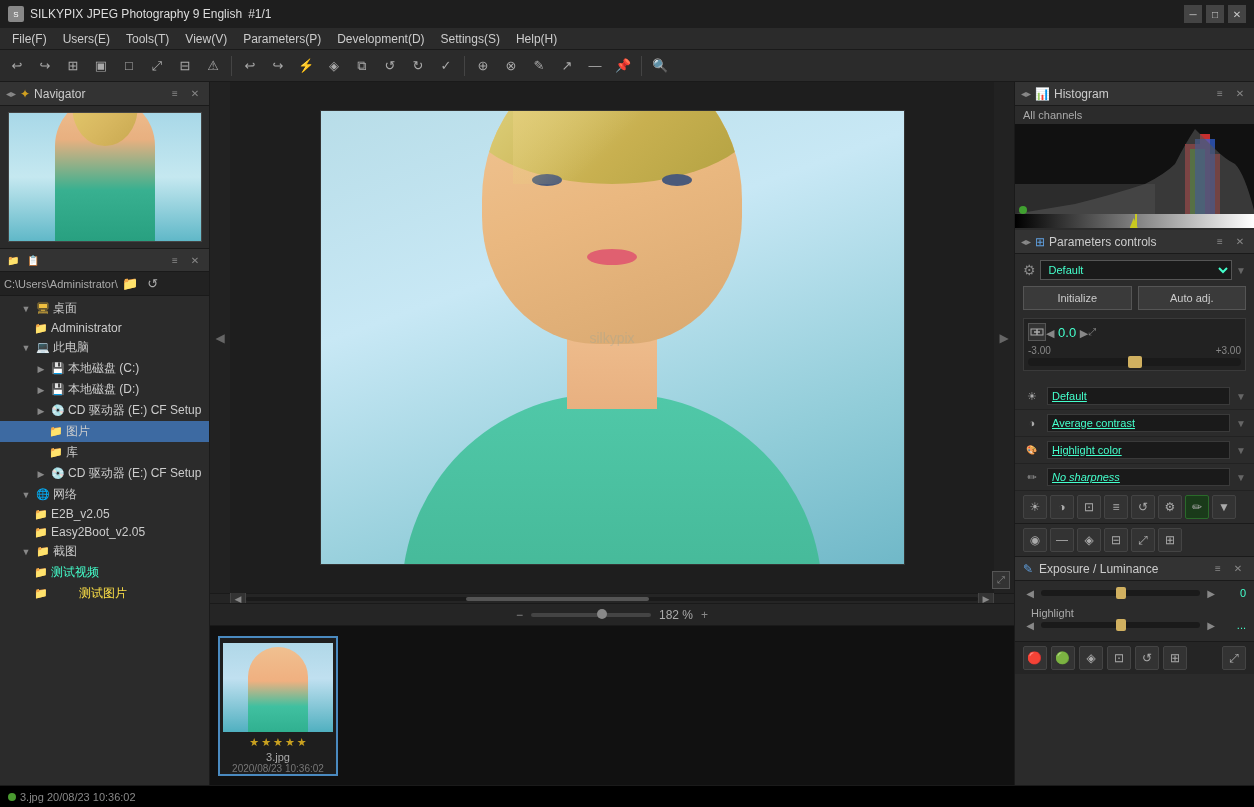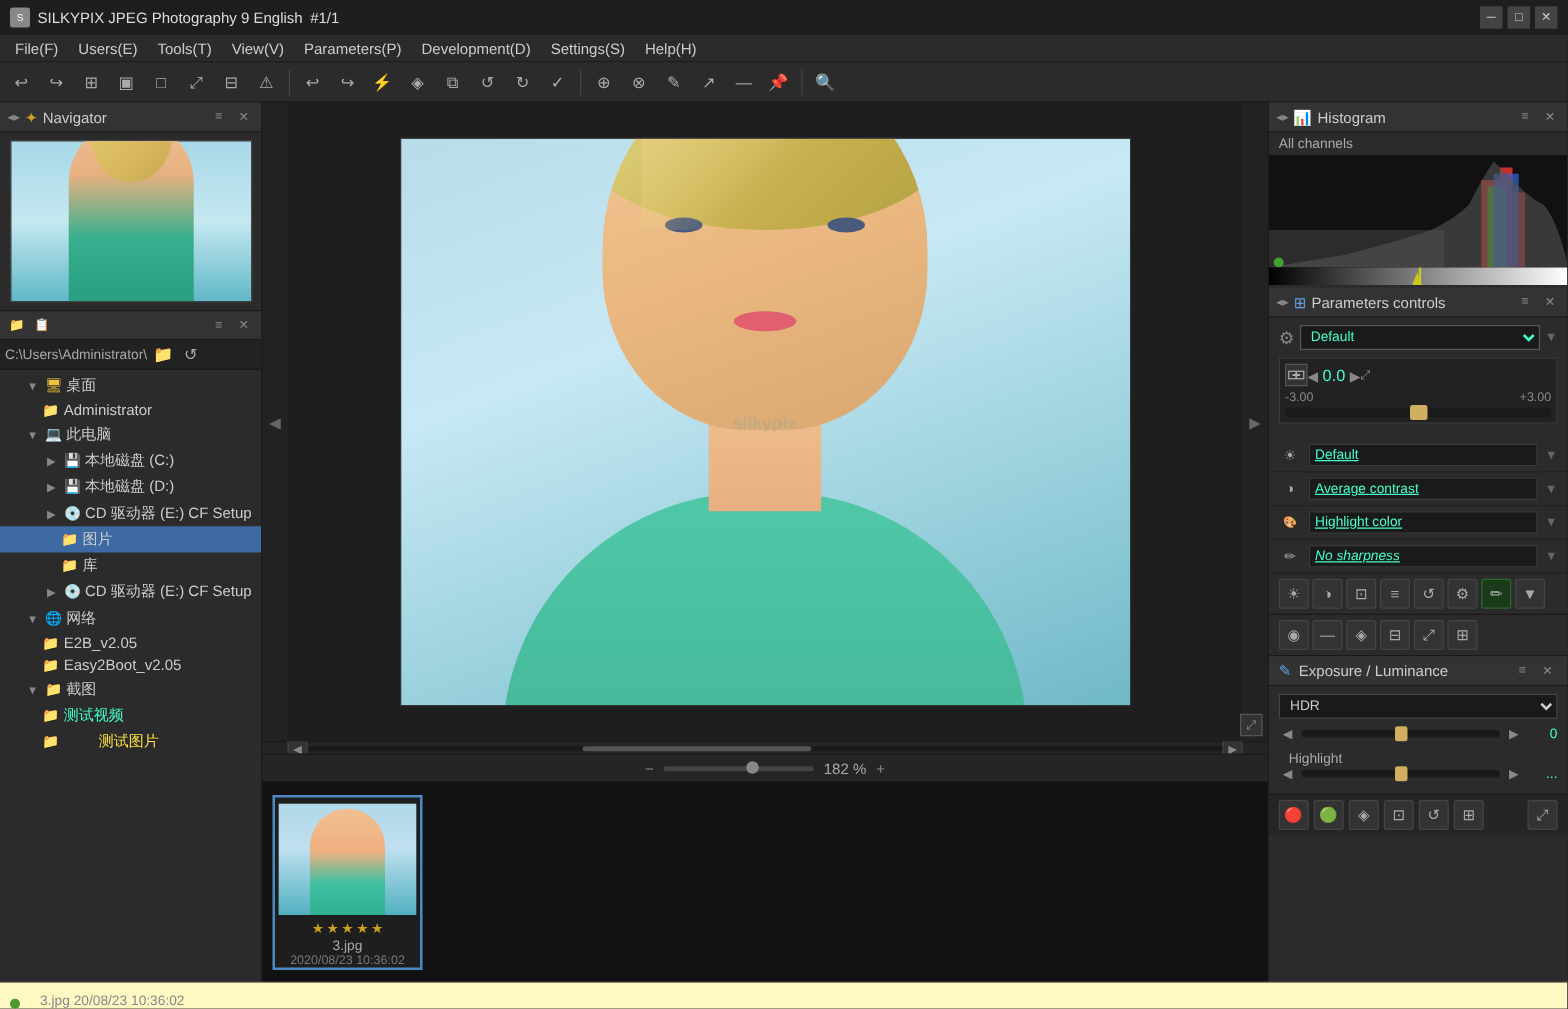--- a/index.html
+++ b/index.html
@@ -599,49 +599,49 @@
     }
     .param-label {
       font-size: 11px;
       color: #aaa;
       padding: 4px 8px 0;
     }
 
     
     .status-bar {
       height: 22px;
-      background: #fef9c3;
+      background: #000000;
       border-top: 1px solid #1a1a1a;
       display: flex;
-      align-items: flex-end;
+      align-items: center;
       padding: 0 8px;
       font-size: 11px;
       color: #888;
-      gap: 16px;
+      gap: 4px;
     }
     .status-dot {
       width: 8px;
       height: 8px;
       background: #4a9a30;
       border-radius: 50%;
     }
 
     
     ::-webkit-scrollbar { width: 6px; height: 6px; }
     ::-webkit-scrollbar-track { background: #1a1a1a; }
     ::-webkit-scrollbar-thumb { background: #555; border-radius: 3px; }
 
     .watermark {
       position: absolute;
       top: 50%;
       left: 50%;
       transform: translate(-50%, -50%);
       color: rgba(150,200,220,0.15);
       font-size: 16px;
-      font-weight: bold;
+      font-weight: normal;
       pointer-events: none;
     }
 
     .arrow-nav {
       position: absolute;
       top: 0;
       bottom: 0;
       width: 20px;
       background: #222;
       display: flex;
@@ -1014,20 +1014,24 @@
     <div class="params-controls-body">
 
       <div class="preset-row">
         <span class="gear-icon">⚙</span>
         <select class="preset-select">
           <option>Default</option>
         </select>
         <span style="color:#666;font-size:10px;">▼</span>
       </div>
 
+      <div class="btn-row">
+        <button class="ctrl-btn">Initialize</button>
+        <button class="ctrl-btn">Auto adj.</button>
+      </div>
 
       <div class="ev-control">
         <div class="ev-header">
           <div style="display:flex;align-items:center;gap:4px;">
             <div class="ev-icon">
               <svg width="14" height="14" viewBox="0 0 14 14">
                 <rect x="1" y="4" width="12" height="6" fill="none" stroke="#aaa" stroke-width="1"></rect>
                 <line x1="4" y1="7" x2="10" y2="7" stroke="#aaa" stroke-width="1.5"></line>
                 <line x1="7" y1="4" x2="7" y2="10" stroke="#aaa" stroke-width="1.5"></line>
               </svg>
@@ -1097,25 +1101,20 @@
         <span>Exposure / Luminance</span>
       </div>
       <div class="panel-header-icons">
         <span class="panel-icon-btn">≡</span>
         <span class="panel-icon-btn">✕</span>
       </div>
     </div>
 
     <div class="exposure-body">
 
-      <div class="hdr-select-row">
-        <select class="hdr-select">
-          <option>HDR</option>
-        </select>
-      </div>
 
       <div class="slider-row">
         <span class="slider-arrow">◀</span>
         <div class="slider-track">
           <div class="slider-thumb-center"></div>
         </div>
         <span class="slider-arrow">▶</span>
         <span class="slider-value">0</span>
       </div>
 

